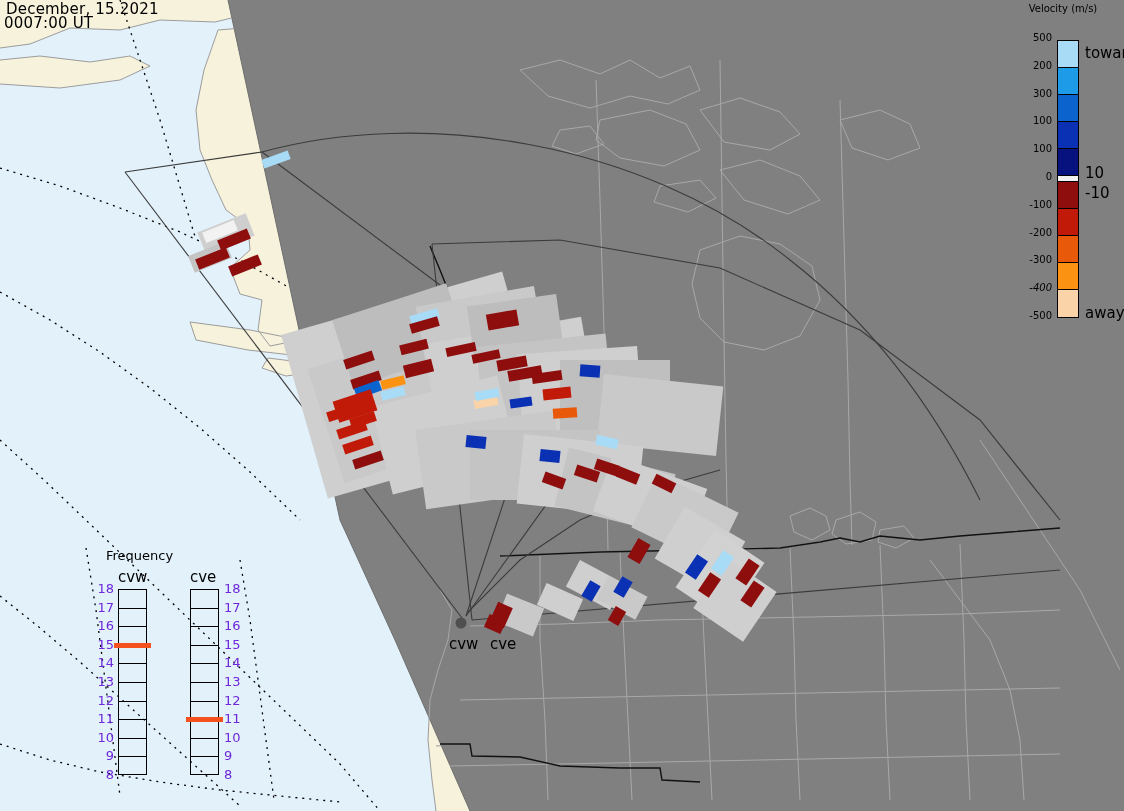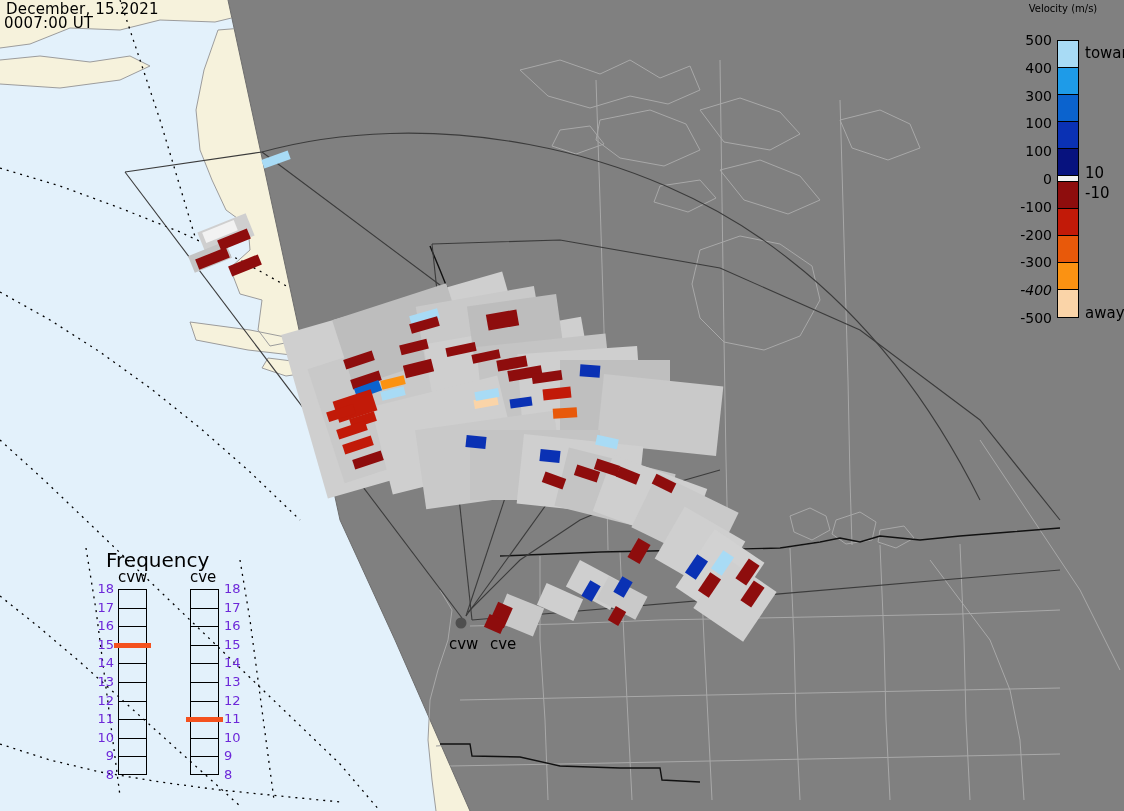--- a/index.html
+++ b/index.html
@@ -9,25 +9,25 @@
   .ttl{position:absolute;color:#000;font-family:"DejaVu Sans","Liberation Sans",sans-serif;
        font-size:15px;line-height:15px;letter-spacing:.2px;white-space:pre;}
   #datetext{left:6px;top:2px;}
   #timetext{left:4px;top:16px;}
   
   #cbwrap{position:absolute;left:1005px;top:0;width:119px;height:330px;}
   #cbtitle{position:absolute;left:-1px;top:3px;width:118px;text-align:center;font-size:10px;color:#000;white-space:nowrap;}
   #cbbar{position:absolute;left:52px;top:40px;width:22px;height:278px;border:1px solid #000;box-sizing:border-box;}
   .cbseg{width:100%;box-sizing:border-box;}
   .cbsep{border-bottom:1px solid #000;}
-  .cbtick{position:absolute;right:72px;font-size:14px;color:#000;text-align:right;white-space:nowrap;transform:translateY(-8px);}
+  .cbtick{position:absolute;right:72px;font-size:10px;color:#000;text-align:right;white-space:nowrap;transform:translateY(-8px);}
   .cbside{position:absolute;left:80px;font-size:15px;color:#000;white-space:nowrap;transform:translateY(-8px);}
   
   #freqwrap{position:absolute;left:96px;top:548px;width:145px;height:240px;}
-  #freqtitle{position:absolute;left:10px;top:0px;font-size:20px;color:#000;white-space:nowrap;}
+  #freqtitle{position:absolute;left:10px;top:0px;font-size:13px;color:#000;white-space:nowrap;}
   .fqname{position:absolute;top:20px;font-size:15px;color:#000;white-space:nowrap;}
   .fqbar{position:absolute;top:41px;width:29px;height:186px;border:1px solid #000;box-sizing:border-box;background:transparent;}
   .fqcell{width:100%;box-sizing:border-box;border-bottom:1px solid #000;}
   .fqcell.last{border-bottom:none;}
   .fqlab{position:absolute;font-size:13px;color:#6d28d9;white-space:nowrap;transform:translateY(-8px);}
   .fqmark{position:absolute;height:5px;background:#F4511E;}
   
   .sitelab{position:absolute;font-size:15px;color:#000;white-space:nowrap;}
 </style>
 </head>
@@ -280,21 +280,21 @@
         <div class="cbseg cbsep" style="height: 27px; background: rgb(7, 18, 126);"></div>
         <div class="cbseg cbsep" style="height: 6px; background: rgb(242, 242, 242);"></div>
         <div class="cbseg cbsep" style="height: 27px; background: rgb(142, 13, 13);"></div>
         <div class="cbseg cbsep" style="height: 27px; background: rgb(194, 26, 8);"></div>
         <div class="cbseg cbsep" style="height: 27px; background: rgb(232, 89, 10);"></div>
         <div class="cbseg cbsep" style="height: 27px; background: rgb(251, 146, 18);"></div>
         <div class="cbseg" style="height: 27px; background: rgb(250, 212, 168);"></div>
       </div>
     <div id="cbticks">
         <div class="cbtick" style="top: 40px;">500</div>
-        <div class="cbtick" style="top: 67.8px;">400</div>
+        <div class="cbtick" style="top: 67.8px;">200</div>
         <div class="cbtick" style="top: 95.6px;">300</div>
         <div class="cbtick" style="top: 123.4px;">100</div>
         <div class="cbtick" style="top: 151.2px;">100</div>
         <div class="cbtick" style="top: 179px;">0</div>
         <div class="cbtick" style="top: 206.8px;">-100</div>
         <div class="cbtick" style="top: 234.6px;">-200</div>
         <div class="cbtick" style="top: 262.4px;">-300</div>
         <div class="cbtick" style="top: 290.2px; font-style: italic;">-400</div>
         <div class="cbtick" style="top: 318px;">-500</div>
       </div>

